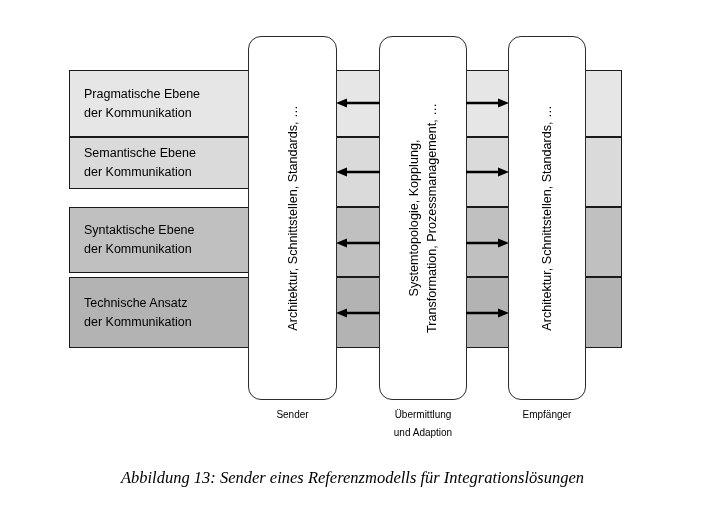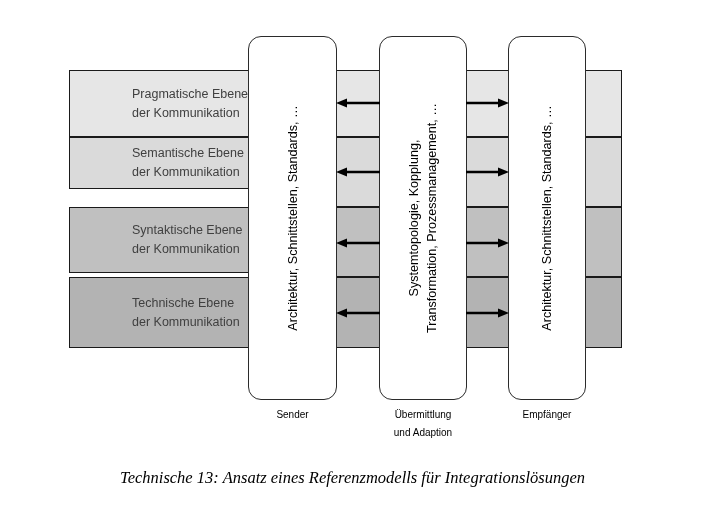--- a/index.html
+++ b/index.html
@@ -51,22 +51,21 @@
   }
 
   .band-label {
     position: absolute;
     left: 14px;
     top: 50%;
     transform: translateY(-50%);
     font-size: 12.5px;
     line-height: 19px;
     white-space: pre-line;
-    color: #404040;
-    margin-left: 48px;
+    color: #000000;
   }
 
   
   .pillar {
     position: absolute;
     top: 36px;
     height: 364px;
     box-sizing: border-box;
     background: #ffffff;
     border: 1.1px solid #2b2b2b;
@@ -134,21 +133,21 @@
   </div>
   <div class="band seg-left" style="top: 137px; height: 52px; background: rgb(218, 218, 218); border-color: rgb(26, 26, 26);">
     <div class="band-label">Semantische Ebene
 der Kommunikation</div>
   </div>
   <div class="band seg-left" style="top: 207px; height: 66px; background: rgb(192, 192, 192); border-color: rgb(26, 26, 26);">
     <div class="band-label">Syntaktische Ebene
 der Kommunikation</div>
   </div>
   <div class="band seg-left" style="top: 277px; height: 71px; background: rgb(179, 179, 179); border-color: rgb(26, 26, 26);">
-    <div class="band-label">Technische Ebene
+    <div class="band-label">Technische Ansatz
 der Kommunikation</div>
   </div>
 
   <div class="band seg-a" style="top: 70px; height: 67px; background: rgb(230, 230, 230); border-color: rgb(26, 26, 26);"></div>
   <div class="band seg-a" style="top: 137px; height: 70px; background: rgb(218, 218, 218); border-color: rgb(26, 26, 26);"></div>
   <div class="band seg-a" style="top: 207px; height: 70px; background: rgb(192, 192, 192); border-color: rgb(26, 26, 26);"></div>
   <div class="band seg-a" style="top: 277px; height: 71px; background: rgb(179, 179, 179); border-color: rgb(26, 26, 26);"></div>
 
   <div class="band seg-b" style="top: 70px; height: 67px; background: rgb(230, 230, 230); border-color: rgb(26, 26, 26);"></div>
   <div class="band seg-b" style="top: 137px; height: 70px; background: rgb(218, 218, 218); border-color: rgb(26, 26, 26);"></div>
@@ -221,13 +220,13 @@
       </div>
       <div class="arrow" style="left: 466px; top: 307px; width: 43px;">
         <svg width="43" height="12" viewBox="0 0 43 12">
           <line x1="0" y1="6" x2="34" y2="6" stroke="#000000" stroke-width="2.6"></line>
           <polygon points="43,6 32,1.4000000000000004 32,10.6" fill="#000000"></polygon>
         </svg>
       </div>
     </div>
 </div>
 
-<div id="figure-caption">Technische 13: Ansatz eines Referenzmodells für Integrationslösungen</div>
+<div id="figure-caption">Abbildung 13: Sender eines Referenzmodells für Integrationslösungen</div>
 
 </body></html>

